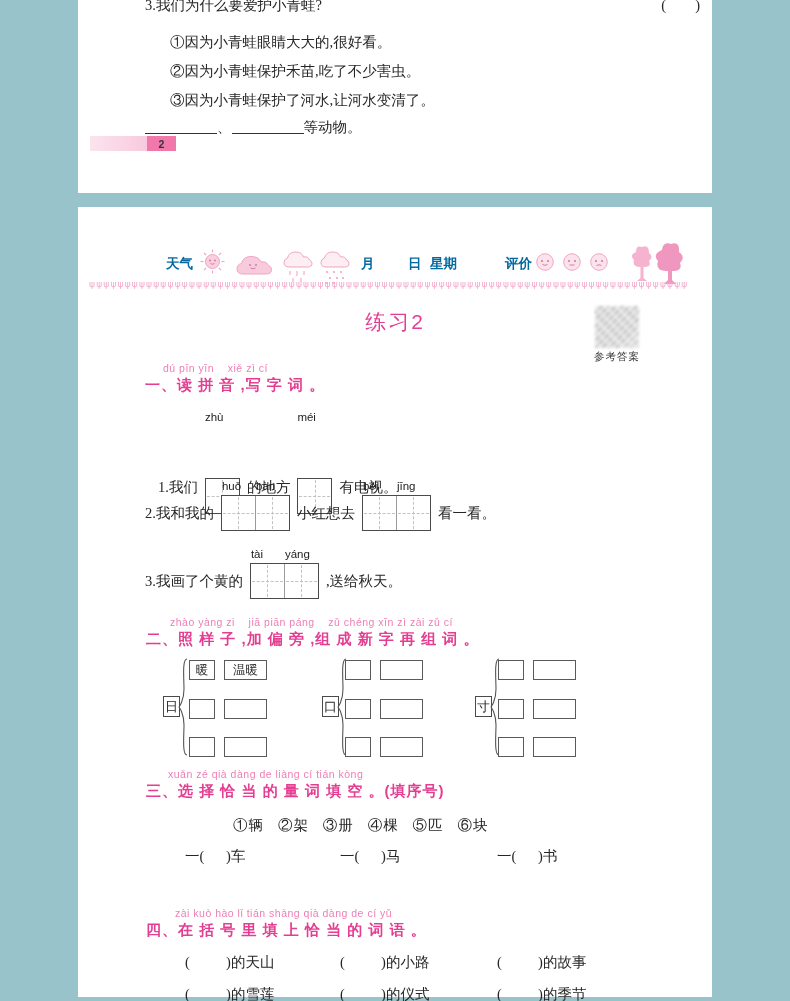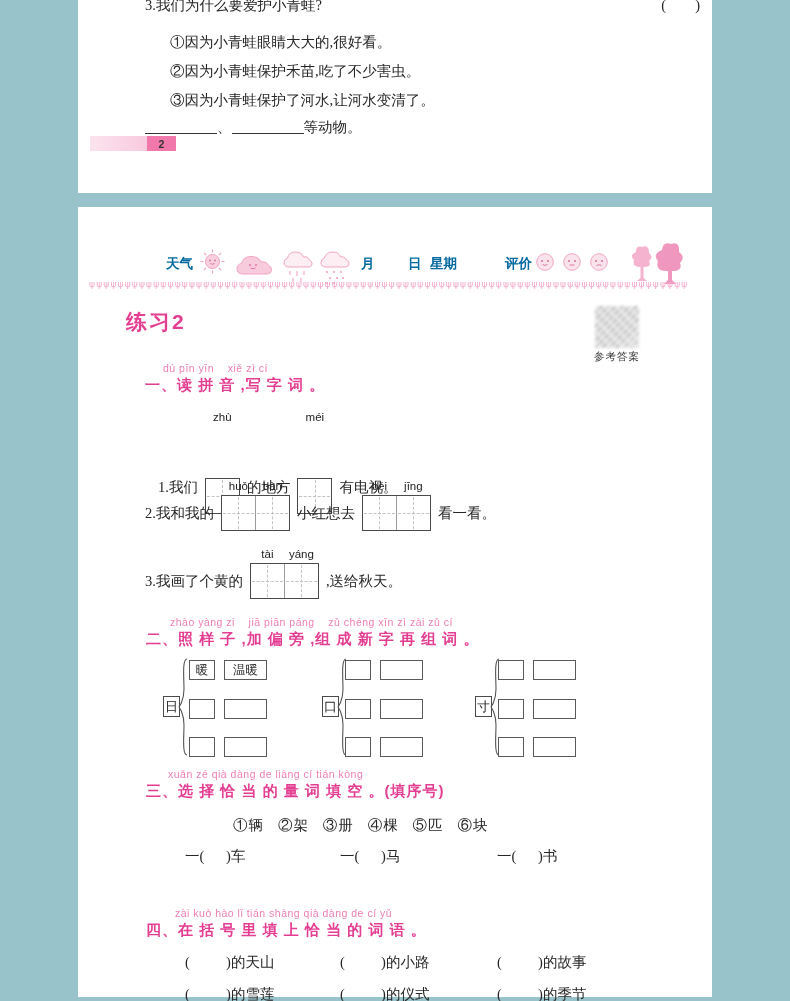--- a/index.html
+++ b/index.html
@@ -23,37 +23,37 @@
   .pgbadge{position:absolute;right:0;top:0;width:29px;height:15px;background:#f078ab;
     font-family:"Liberation Sans",sans-serif;font-size:10.5px;font-weight:bold;color:#333;
     display:flex;align-items:center;justify-content:center;}
   .ublank{display:inline-block;width:72px;border-bottom:1px solid #333;height:12px;}
 
   
   #page-main{top:207px;height:790px;}
   .hdr-label{font-size:13.5px;font-weight:bold;color:#0369a1;}
   .sprigs{font-family:"DejaVu Sans",sans-serif;font-size:9px;letter-spacing:1.2px;
     color:#f3a9cb;white-space:nowrap;overflow:hidden;width:612px;}
-  .title{width:100%;font-family:"Liberation Sans",sans-serif;
-    font-size:21px;font-weight:bold;color:#e43e92;letter-spacing:2px;padding-left:48px;}
+  .title{width:100%;text-align:center;font-family:"Liberation Sans",sans-serif;
+    font-size:21px;font-weight:normal;color:#e43e92;letter-spacing:2px;}
   .qr{width:44px;height:42px;border-radius:2px;
     background:
       repeating-linear-gradient(45deg,#8a8a8a 0 3px,#d8d8d8 3px 6px,#aaaaaa 6px 8px),
       repeating-linear-gradient(-45deg,#9a9a9a 0 2px,#e6e6e6 2px 5px);
     background-blend-mode:lighten;filter:blur(1.6px) grayscale(1);opacity:.75;}
   .qrcap{font-size:10.5px;color:#3a3a3a;width:52px;text-align:center;letter-spacing:1px;}
   .pinyin{font-family:"Liberation Sans",sans-serif;font-size:10.5px;color:#ee7fb5;
     letter-spacing:.5px;white-space:pre;}
   .heading{font-family:"Liberation Sans",sans-serif;font-size:15px;font-weight:bold;
     color:#e43e92;letter-spacing:1px;white-space:pre;}
   .note{font-weight:bold;}
 
   
   .cboxwrap{position:relative;display:inline-block;margin:0 7px;}
-  .py{position:absolute;top:-16px;left:0;width:100%;text-align:center;
+  .py{position:absolute;top:-16px;left:0;width:100%;
     font-family:"Liberation Sans",sans-serif;font-size:11.5px;color:#222;white-space:nowrap;}
   .cbox{display:block;width:33px;height:34px;border:1.2px solid #4a4a4a;position:relative;background:#fff;}
   .cbox::before{content:"";position:absolute;left:1px;right:1px;top:50%;border-top:1px dashed #c2c2c2;}
   .cbox::after{content:"";position:absolute;top:1px;bottom:1px;left:50%;border-left:1px dashed #c2c2c2;}
   .wbox{display:inline-flex;border:1.2px solid #4a4a4a;position:relative;margin:0 7px;background:#fff;}
   .cell{width:33px;height:34px;position:relative;}
   .cell + .cell{border-left:1px solid #9b9b9b;}
   .cell::before{content:"";position:absolute;left:1px;right:1px;top:50%;border-top:1px dashed #c2c2c2;}
   .cell::after{content:"";position:absolute;top:1px;bottom:1px;left:50%;border-left:1px dashed #c2c2c2;}
 

